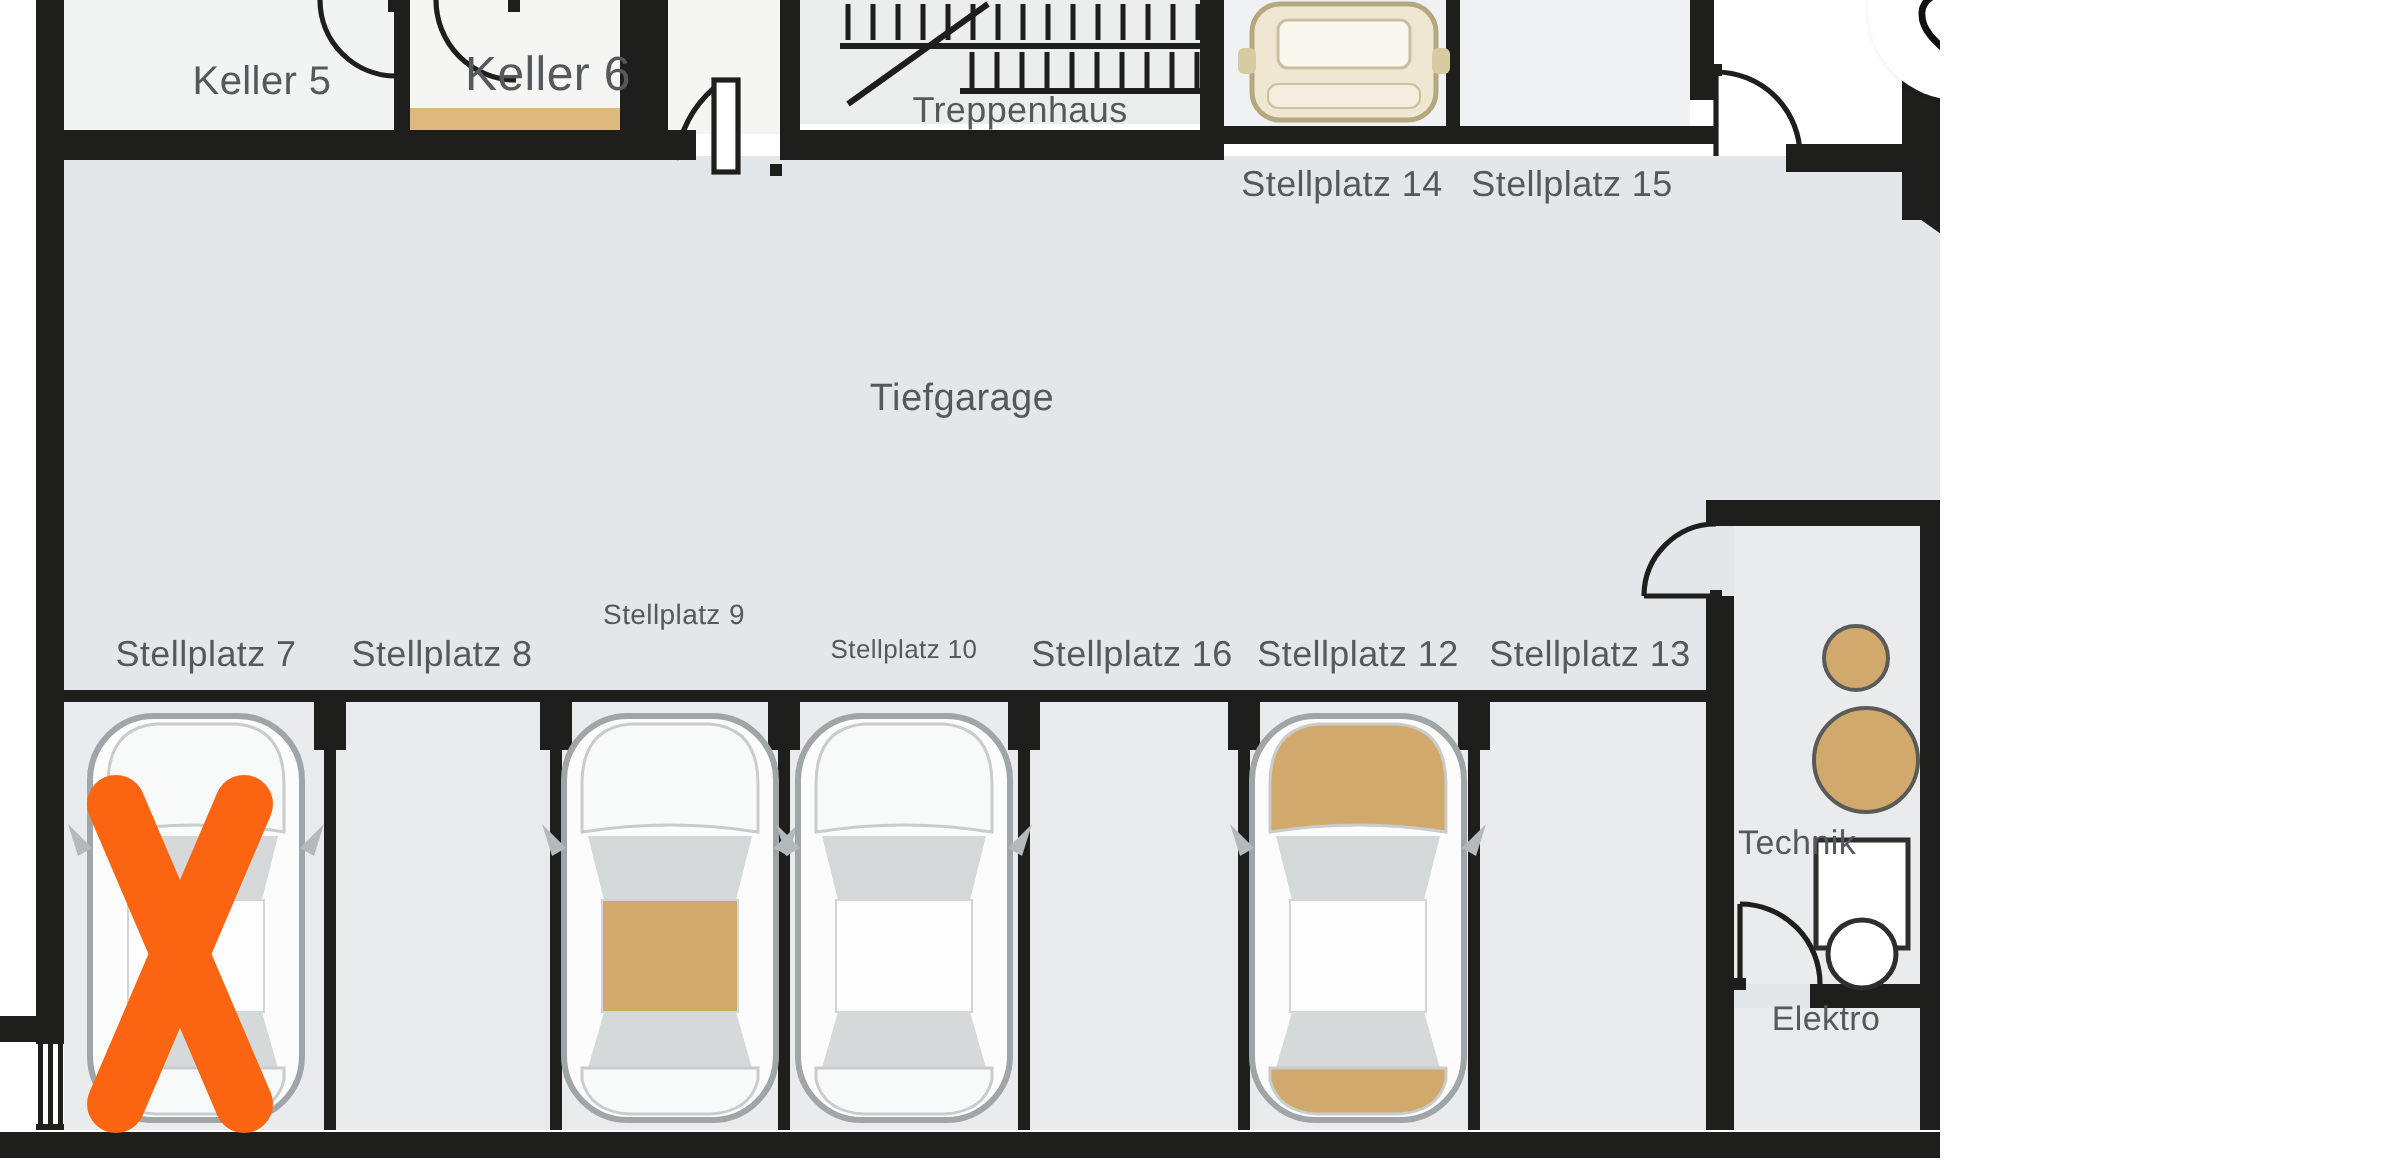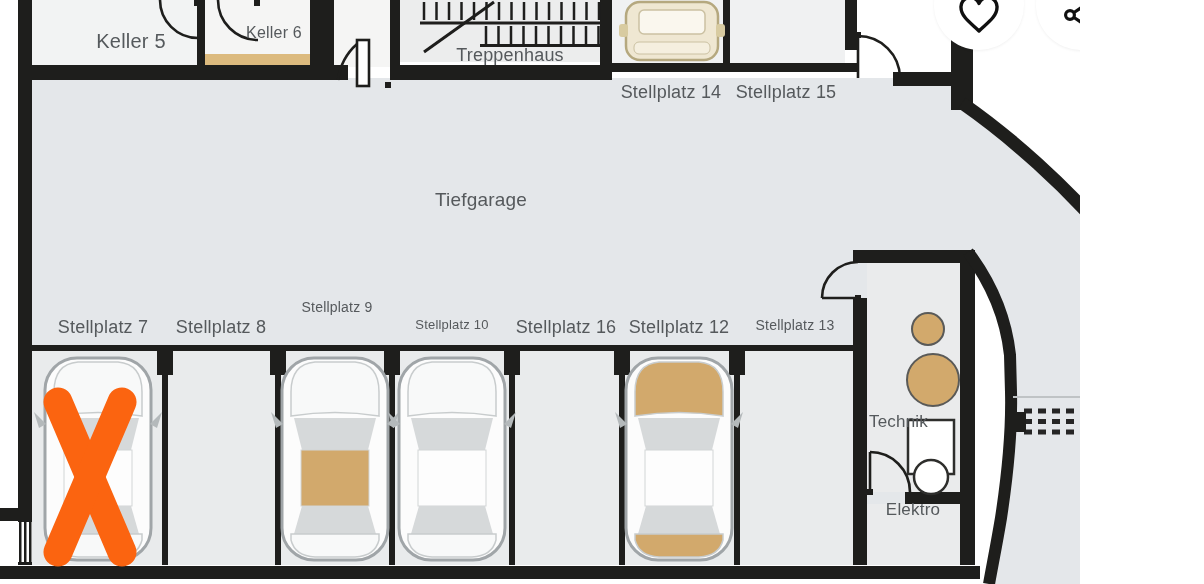--- a/index.html
+++ b/index.html
@@ -1,16 +1,16 @@
 <!DOCTYPE html>
 <html><head>
 <meta charset="utf-8">
 <style>
   html,body{margin:0;padding:0;background:#ffffff;}
-  #stage{position:relative;width:1080px;height:584px;overflow:hidden;background:#ffffff;
+  #stage{position:relative;width:970px;height:584px;overflow:hidden;background:#ffffff;
          font-family:"Liberation Sans",sans-serif;}
   .lbl{position:absolute;color:#55595c;white-space:nowrap;transform:translateX(-50%);
        letter-spacing:.2px;}
   .lbl.la{transform:none;}
   .fab{position:absolute;width:90px;height:90px;border-radius:50%;background:#ffffff;
        box-shadow:0 1px 3px rgba(0,0,0,.06);cursor:pointer;}
   .fab svg{position:absolute;}
   svg{display:block;}
 </style>
 </head>
@@ -218,32 +218,32 @@
           <g stroke="#fb6410" stroke-width="29" stroke-linecap="round">
               <line x1="58" y1="402" x2="122" y2="552"></line>
               <line x1="122" y1="402" x2="58" y2="552"></line>
             </g>
         </g>
       </g>
   </svg>
 
   <div>
     <div class="lbl" style="left:131px;top:30px;font-size:20px;">Keller 5</div>
-    <div class="lbl" style="left:274px;top:24px;font-size:16px;">Keller 6</div>
+    <div class="lbl" style="left:274px;top:24px;font-size:24px;">Keller 6</div>
     <div class="lbl" style="left:510px;top:45px;font-size:18px;">Treppenhaus</div>
     <div class="lbl" style="left:671px;top:82px;font-size:18px;">Stellplatz 14</div>
     <div class="lbl" style="left:786px;top:82px;font-size:18px;">Stellplatz 15</div>
     <div class="lbl" style="left:481px;top:189px;font-size:19px;">Tiefgarage</div>
     <div class="lbl" style="left:103px;top:317px;font-size:18px;">Stellplatz 7</div>
     <div class="lbl" style="left:221px;top:317px;font-size:18px;">Stellplatz 8</div>
     <div class="lbl" style="left:337px;top:299px;font-size:14px;">Stellplatz 9</div>
     <div class="lbl" style="left:452px;top:317px;font-size:13px;">Stellplatz 10</div>
     <div class="lbl" style="left:566px;top:317px;font-size:18px;">Stellplatz 16</div>
     <div class="lbl" style="left:679px;top:317px;font-size:18px;">Stellplatz 12</div>
-    <div class="lbl" style="left:795px;top:317px;font-size:14px;">Stellplatz 13</div>
+    <div class="lbl" style="left:795px;top:317px;font-size:18px;">Stellplatz 13</div>
     <div class="lbl la" style="left:869px;top:412px;font-size:17px;">Technik</div>
     <div class="lbl" style="left:913px;top:500px;font-size:17px;">Elektro</div>
   </div>
 
   <div class="fab" style="left:934px;top:-40px;">
     <svg width="44" height="42" viewBox="0 0 44 42" style="left:23px;top:34px;">
       <path d="M22 37 C15 30 4 23 4 13.5 A9.3 9.3 0 0 1 22 9.5 A9.3 9.3 0 0 1 40 13.5 C40 23 29 30 22 37 Z" fill="none" stroke="#101010" stroke-width="3.4" stroke-linejoin="round"></path>
     </svg>
   </div>
   <div class="fab" style="left:1036px;top:-40px;">

